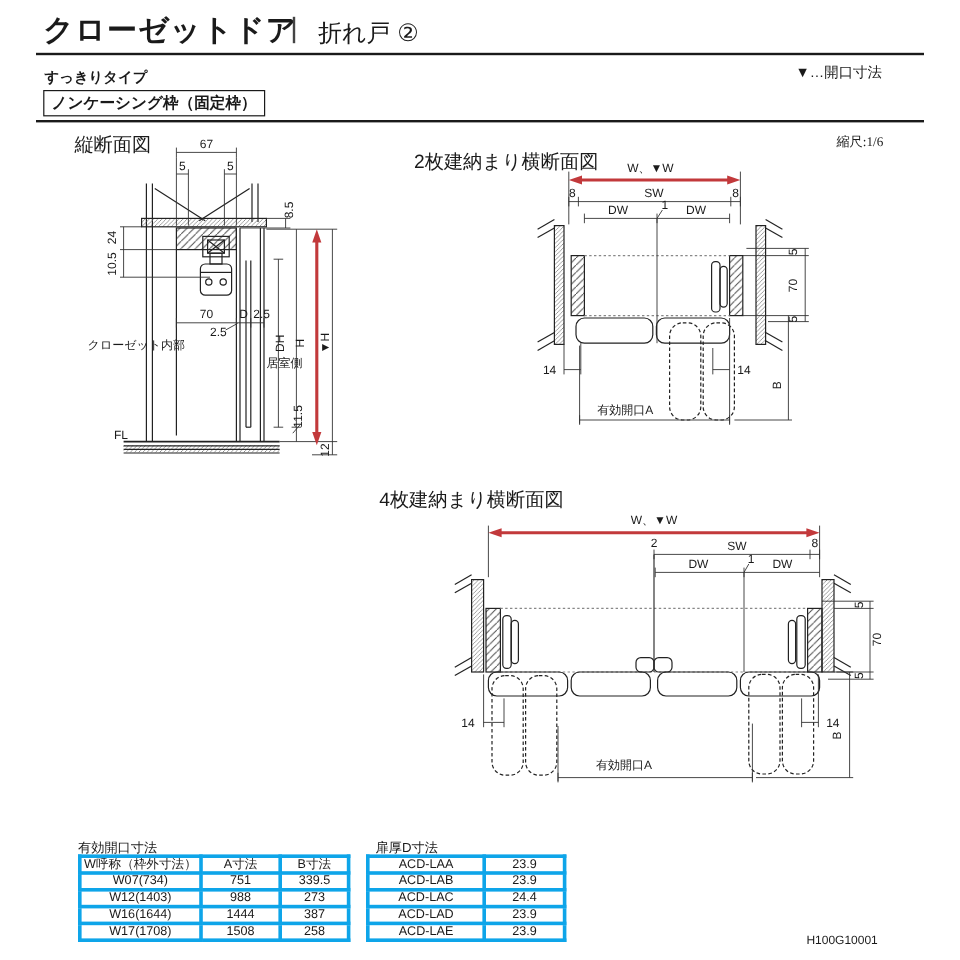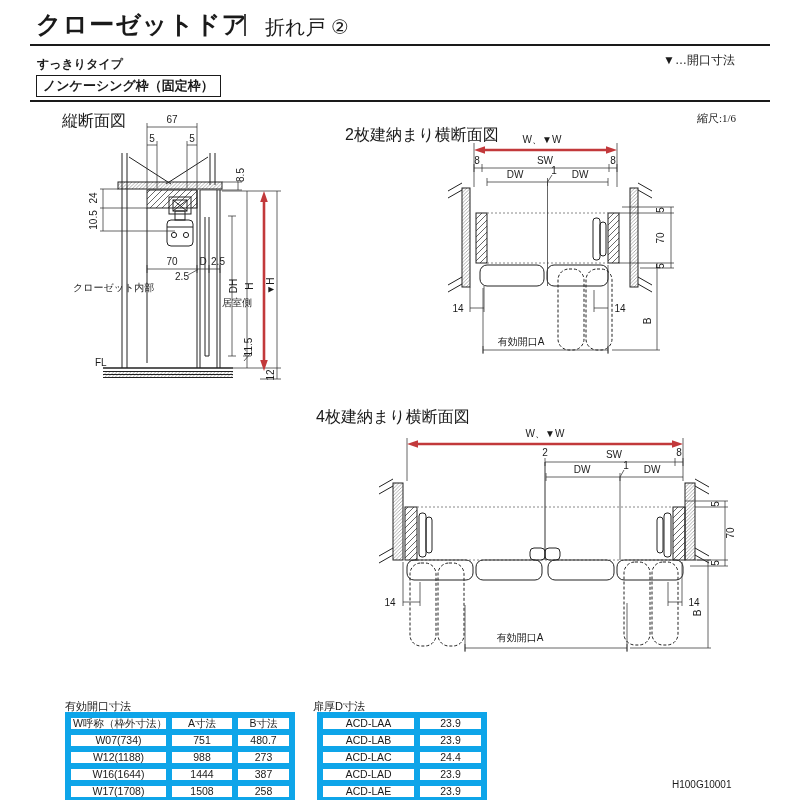--- a/index.html
+++ b/index.html
@@ -10,21 +10,21 @@
   .title{font-size:25px;font-weight:bold;letter-spacing:1px;white-space:nowrap;}
   .category{font-size:20px;font-weight:500;white-space:nowrap;}
   .vsep{position:absolute;width:2px;height:22px;background:#444;}
   .legend{font-size:12px;}
   .subtype{font-size:12px;font-weight:bold;white-space:nowrap;}
   .framebox{font-size:13px;font-weight:bold;border:1px solid #1a1a1a;padding:1px 6px;white-space:nowrap;}
   .sectitle{font-size:16px;white-space:nowrap;}
   .scale{font-size:11px;white-space:nowrap;}
   .tbltitle{font-size:11px;white-space:nowrap;}
   table{border-collapse:collapse;table-layout:fixed;}
-  td,th{border:6px solid #0ea5e9;text-align:center;font-size:10.5px;font-weight:normal;
+  td,th{border:3px solid #0ea5e9;text-align:center;font-size:10.5px;font-weight:normal;
         height:11px;line-height:11px;padding:0 2px;white-space:nowrap;overflow:hidden;margin-left:44px;}
   .docnum{font-size:10px;white-space:nowrap;}
   svg{position:absolute;overflow:visible;}
   svg text{font-family:"Liberation Sans","DejaVu Sans",sans-serif;font-size:10px;fill:#1a1a1a;}
 </style>
 </head>
 <body>
 
 <div id="page">
 
@@ -369,42 +369,42 @@
       </colgroup>
     <tbody>
         <tr>
       <th>W呼称（枠外寸法）</th>
       <th>A寸法</th>
       <th>B寸法</th>
     </tr>
     <tr>
       <td>W07(734)</td>
       <td>751</td>
-      <td>480.7</td>
-    </tr>
-    <tr>
-      <td>W12(1188)</td>
+      <td>339.5</td>
+    </tr>
+    <tr>
+      <td>W12(1403)</td>
       <td>988</td>
       <td>273</td>
     </tr>
     <tr>
       <td>W16(1644)</td>
       <td>1444</td>
       <td>387</td>
     </tr>
     <tr>
       <td>W17(1708)</td>
       <td>1508</td>
       <td>258</td>
     </tr>
   </tbody>
     </table>
 
   <div class="abs tbltitle" style="left:313px;top:699px;">扉厚D寸法</div>
-  <table class="abs" style="left:317px;top:712px;width:164px;">
+  <table class="abs" style="left:305px;top:712px;width:164px;">
     <colgroup>
         <col style="width:97px">
         <col style="width:67px">
       </colgroup>
     <tbody>
         <tr>
       <td>ACD-LAA</td>
       <td>23.9</td>
     </tr>
     <tr>

